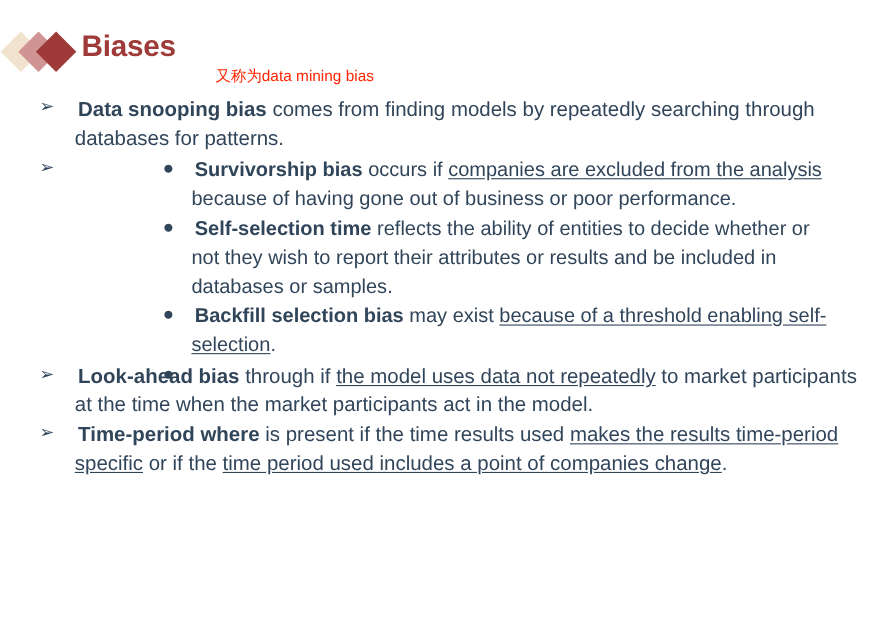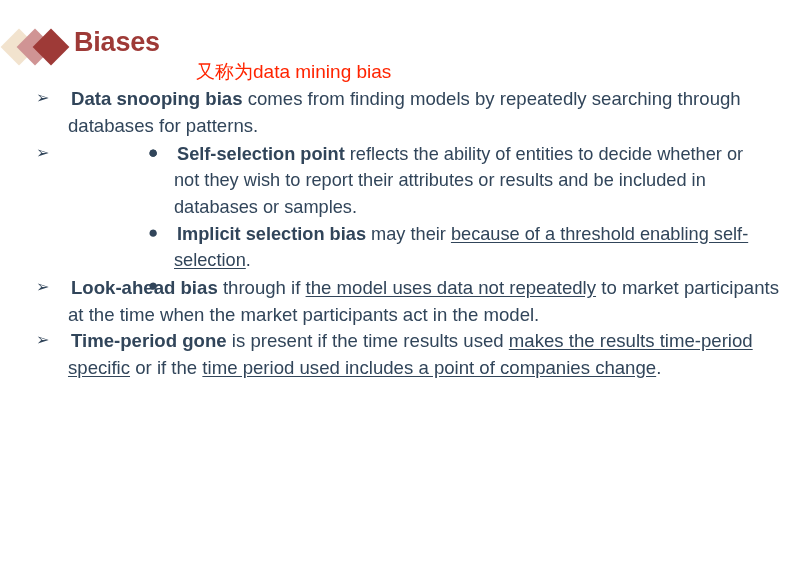--- a/index.html
+++ b/index.html
@@ -47,21 +47,21 @@
     font-weight: bold;
     color: #9E3A37;
     letter-spacing: -0.2px;
     line-height: 1.1;
   }
 
   .red-annotation {
     position: absolute;
     left: 196px;
     top: 62px;
-    font-size: 19px;
+    font-size: 14px;
     color: #FF2400;
     white-space: nowrap;
     line-height: 1.1;
   }
 
   
   .content {
     position: absolute;
     top: 86px;
     left: 0;
@@ -139,40 +139,40 @@
     <li class="item-l1">
       <span class="bullet-arrow">➢</span><span class="txt"><span class="b">Data snooping bias</span><span> comes from finding models by repeatedly searching through databases for patterns.</span></span>
     </li>
 
     <li class="item-l1">
       <span class="bullet-arrow">➢</span>
 
       <ul class="level2">
 
         <li class="item-l2">
-          <span class="bullet-dot">●</span>
+          <span class="bullet-dot">●</span><span class="txt"><span class="b">Survivorship bias</span><span> occurs if </span><span class="u">companies are excluded from the analysis</span><span> because of having gone out of business or poor performance.</span></span>
         </li>
 
         <li class="item-l2">
-          <span class="bullet-dot">●</span><span class="txt"><span class="b">Self-selection point</span><span> reflects the ability of entities to decide whether or not they wish to report their attributes or results and be included in databases or samples.</span></span>
+          <span class="bullet-dot">●</span><span class="txt"><span class="b">Self-selection time</span><span> reflects the ability of entities to decide whether or not they wish to report their attributes or results and be included in databases or samples.</span></span>
         </li>
 
         <li class="item-l2">
-          <span class="bullet-dot">●</span><span class="txt"><span class="b">Implicit selection bias</span><span> may their </span><span class="u">because of a threshold enabling self-selection</span><span>.</span></span>
+          <span class="bullet-dot">●</span><span class="txt"><span class="b">Backfill selection bias</span><span> may exist </span><span class="u">because of a threshold enabling self-selection</span><span>.</span></span>
         </li>
 
         <li class="item-l2">
           <span class="bullet-dot">●</span>
         </li>
 
       </ul>
     </li>
 
     <li class="item-l1">
       <span class="bullet-arrow">➢</span><span class="txt"><span class="b">Look-ahead bias</span><span> through if </span><span class="u">the model uses data not repeatedly</span><span> to market participants at the time when the market participants act in the model.</span></span>
     </li>
 
     <li class="item-l1">
-      <span class="bullet-arrow">➢</span><span class="txt"><span class="b">Time-period gone</span><span> is present if the time results used </span><span class="u">makes the results time-period specific</span><span> or if the </span><span class="u">time period used includes a point of companies change</span><span>.</span></span>
+      <span class="bullet-arrow">➢</span><span class="txt"><span class="b">Time-period where</span><span> is present if the time results used </span><span class="u">makes the results time-period specific</span><span> or if the </span><span class="u">time period used includes a point of companies change</span><span>.</span></span>
     </li>
 
   </ul>
 </div>
 
 </body></html>

